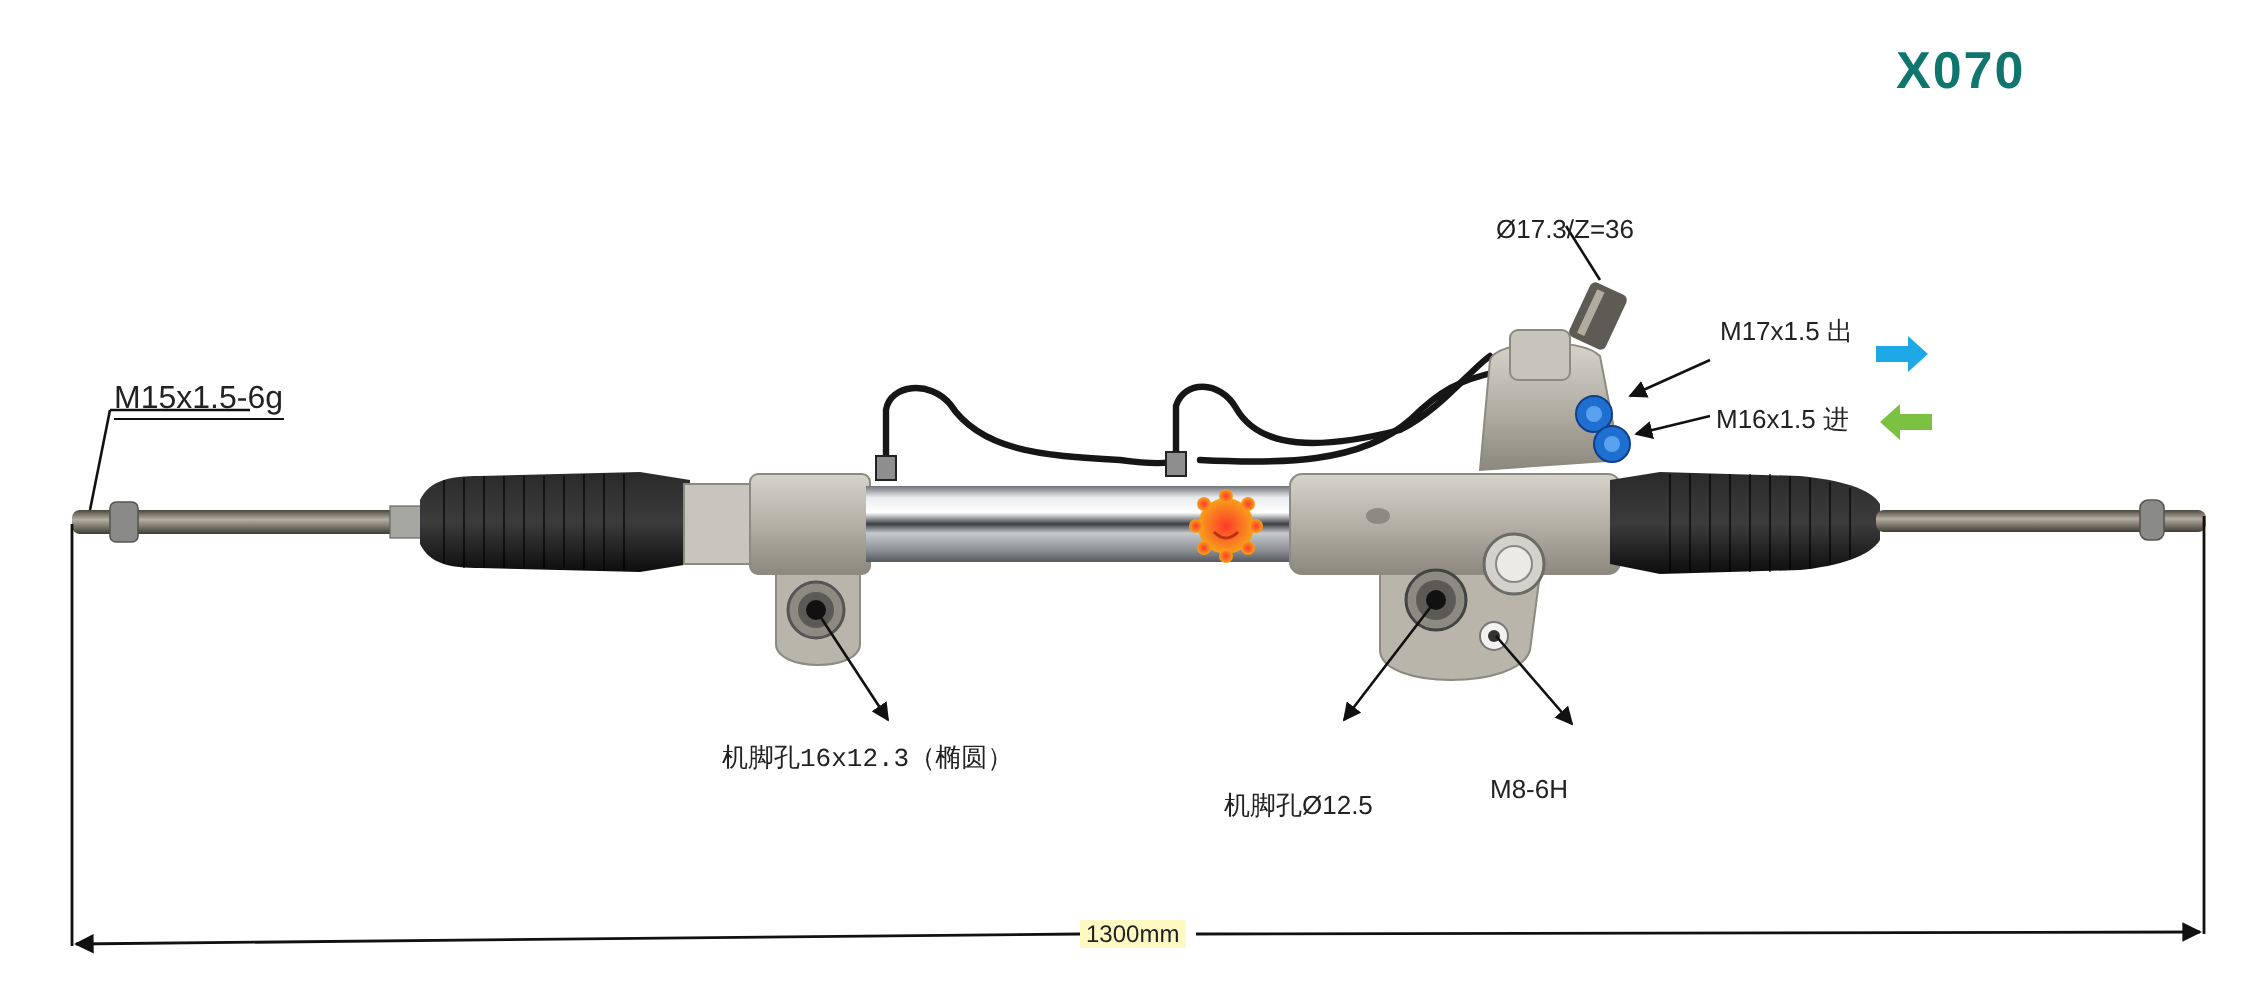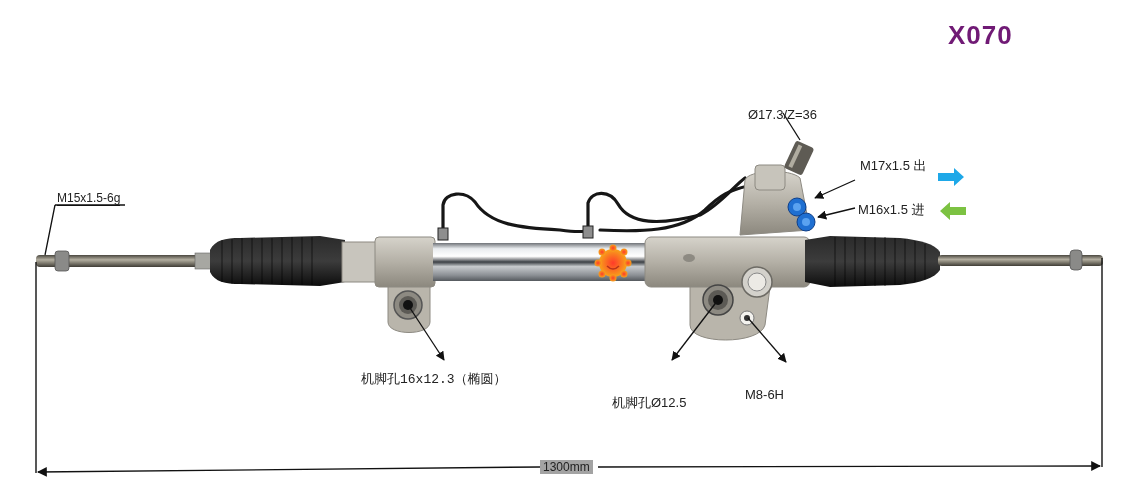--- a/index.html
+++ b/index.html
@@ -1,21 +1,21 @@
 <!DOCTYPE html>
 <html><head>
 <meta charset="utf-8">
 <style>
   html,body{margin:0;padding:0;background:#fff;}
   body{width:1132px;height:497px;position:relative;overflow:hidden;font-family:"Liberation Sans",sans-serif;}
   .label{position:absolute;font-size:13px;color:#222;white-space:nowrap;font-family:"Liberation Sans",sans-serif;}
-  .code{position:absolute;left:948px;top:20px;font-size:26px;font-weight:bold;color:#701a75;letter-spacing:1px;font-family:"Liberation Sans",sans-serif;}
+  .code{position:absolute;left:948px;top:20px;font-size:26px;font-weight:bold;color:#0f766e;letter-spacing:1px;font-family:"Liberation Sans",sans-serif;}
   svg{position:absolute;left:0;top:0;}
   .underline{border-bottom:1.5px solid #111;}
-  .dimlabel{background:#a3a3a3;padding:0 3px;}
+  .dimlabel{background:#fef9c3;padding:0 3px;}
 </style>
 </head>
 <body>
 
 <svg width="1132" height="497" viewBox="0 0 1132 497">
   <defs>
     <linearGradient id="tubeG" x1="0" y1="0" x2="0" y2="1">
       <stop offset="0" stop-color="#6f7378"></stop>
       <stop offset="0.15" stop-color="#e9ecef"></stop>
       <stop offset="0.35" stop-color="#ffffff"></stop>
@@ -179,17 +179,17 @@
   <g>
     <path d="M966,207 L950,207 L950,202 L940,211 L950,220 L950,215 L966,215 Z" fill="#7cc242"></path>
   </g>
 </svg>
 
 <div class="code">X070</div>
 
 <div class="label" style="left:748px;top:94px;margin-top:13px;">Ø17.3/Z=36</div>
 <div class="label" style="left:860px;top:157px;">M17x1.5 出</div>
 <div class="label" style="left:858px;top:201px;text-align:center;">M16x1.5 进</div>
-<div class="label underline" style="left:57px;top:191px;font-size:12px;">M15x1.5-6g</div>
+<div class="label underline" style="left:57px;top:191px;font-size:16px;">M15x1.5-6g</div>
 <div class="label" style="left:361px;top:370px;font-family:Liberation Mono, monospace;">机脚孔16x12.3（椭圆）</div>
 <div class="label" style="left:612px;top:370px;margin-top:24px;">机脚孔Ø12.5</div>
 <div class="label" style="left:745px;top:387px;">M8-6H</div>
 <div class="label dimlabel" style="left:540px;top:460px;font-size:12px;">1300mm</div>
 
 </body></html>

